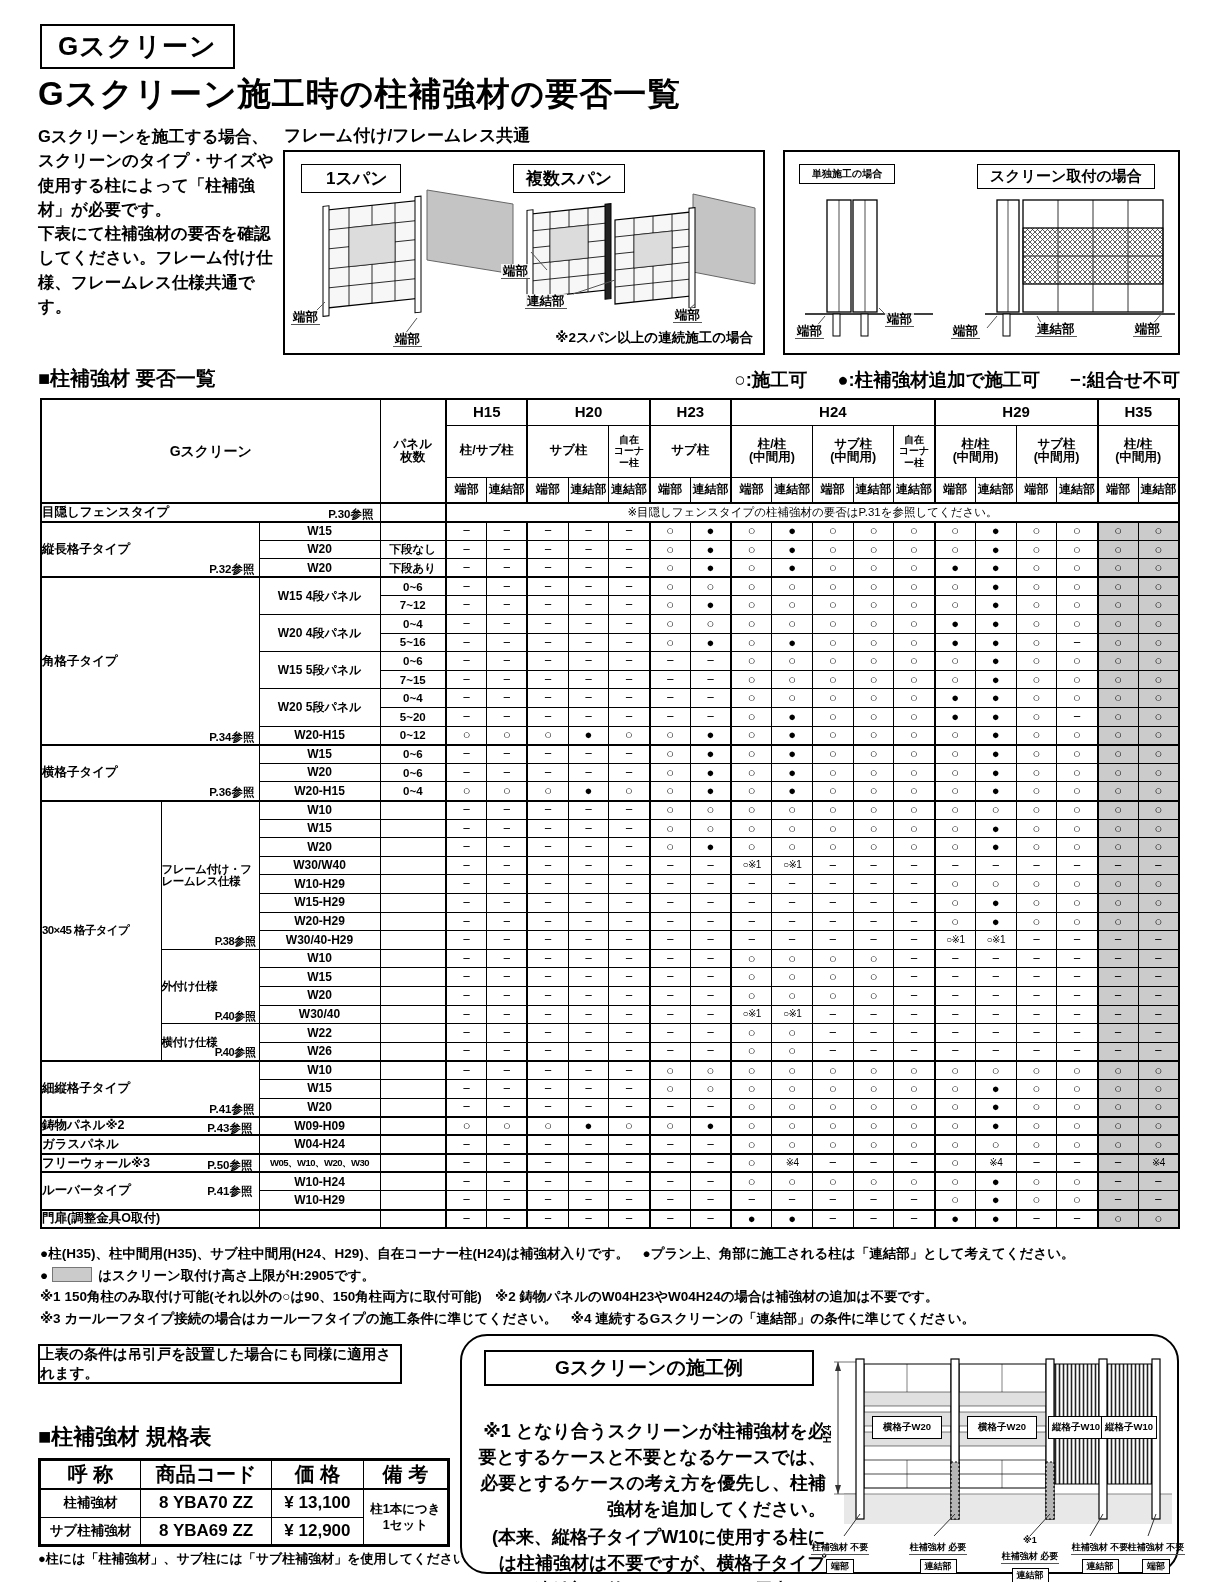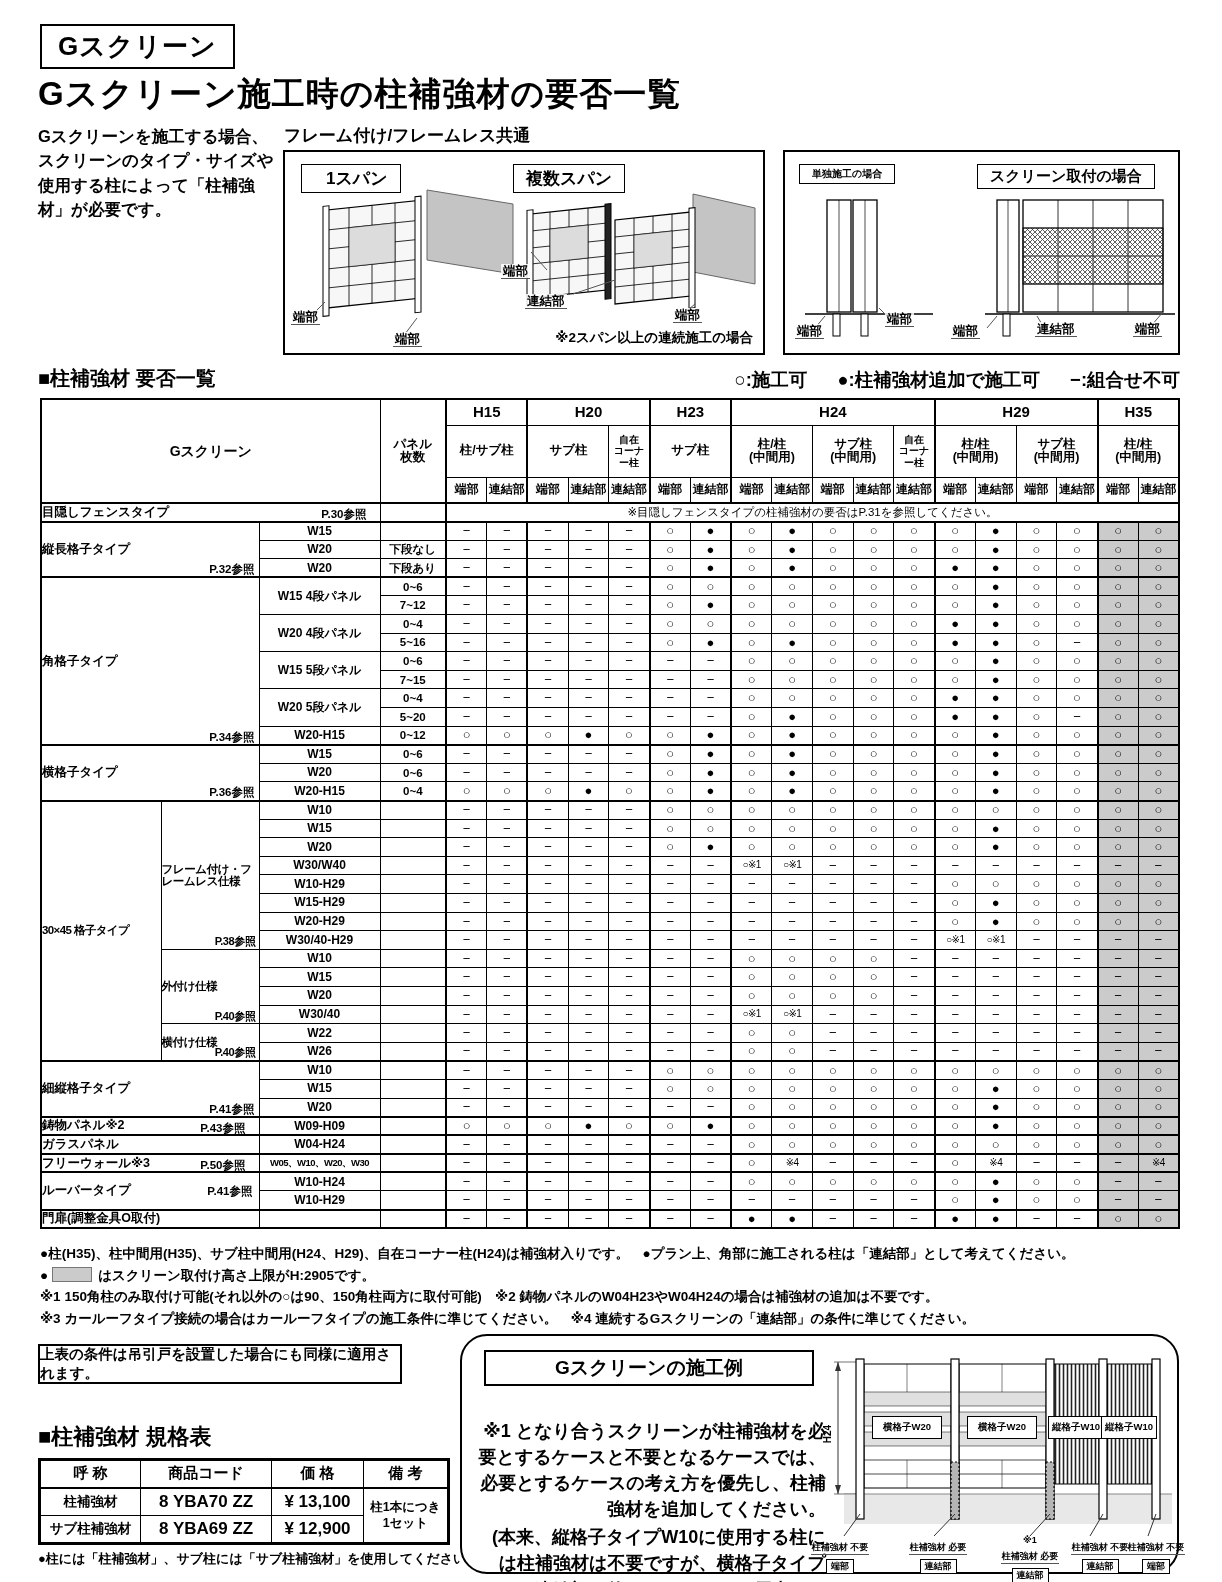--- a/index.html
+++ b/index.html
@@ -47,35 +47,35 @@
   td.panel{font-size:11.5px;font-weight:bold;text-align:center;vertical-align:middle;}
   td.note{font-size:11.5px;font-weight:normal;text-align:center;}
   td.glab{position:relative;font-size:12.5px;font-weight:bold;text-align:left;vertical-align:middle;padding:1px 4px;}
   td.glab .gl-name{line-height:1.2;}
   td.glab .gl-ref{position:absolute;right:4px;bottom:1px;font-size:11.5px;}
   td.gsub{font-size:11.5px;letter-spacing:-0.6px;}
   td.slab{position:relative;font-size:11.5px;font-weight:bold;text-align:left;vertical-align:middle;
           padding:1px 3px;line-height:1.25;letter-spacing:-0.4px;}
   td.slab .gl-ref{position:absolute;right:3px;bottom:1px;font-size:11px;}
   td.ginline{vertical-align:middle;}
-  td.ginline .gl-ref{position:absolute;right:13px;top:50%;transform:translateY(-50%);font-size:11.5px;}
+  td.ginline .gl-ref{position:absolute;right:6px;top:50%;transform:translateY(-50%);font-size:11.5px;}
   td.gmid{vertical-align:middle;}
   td.gmid .gl-ref2{position:absolute;right:6px;top:50%;transform:translateY(-50%);font-size:11.5px;}
 
   .footnotes{position:absolute;left:40px;top:1243px;width:1142px;font-size:13.5px;font-weight:bold;line-height:1.6;}
   .fn-line{white-space:nowrap;}
   .swatch{display:inline-block;width:40px;height:15px;background:#cbcbcb;border:1px solid #777;
           vertical-align:-2px;margin:0 6px 0 4px;}
 
   .notice-box{position:absolute;left:38px;top:1344px;width:364px;height:40px;border:2px solid #000;
               display:flex;align-items:center;justify-content:center;font-size:14.5px;font-weight:bold;}
   .spec-title{position:absolute;left:38px;top:1422px;font-size:22px;font-weight:bold;}
   table.spec{position:absolute;left:38px;top:1458px;width:412px;border-collapse:collapse;border:3px solid #000;}
   table.spec td{border:1px solid #000;text-align:center;padding:0;}
-  table.spec tr.sh-row td{height:28px;font-size:15px;font-weight:bold;border-bottom:2.5px solid #000;}
+  table.spec tr.sh-row td{height:28px;font-size:20px;font-weight:bold;border-bottom:2.5px solid #000;}
   table.spec tbody tr{height:28px;}
   td.spname{font-size:13.5px;font-weight:bold;}
   td.spcode,td.spprice{font-size:17px;font-weight:bold;}
   td.spremark{font-size:12.5px;font-weight:bold;line-height:1.3;}
   .spec-note{position:absolute;left:38px;top:1550px;font-size:13px;font-weight:bold;}
 
   #example{left:460px;top:1334px;width:719px;height:240px;border-radius:27px;}
   .ex-title{position:absolute;left:22px;top:14px;width:330px;border:2px solid #000;text-align:center;
             font-size:19px;font-weight:bold;line-height:1.35;padding:3px 0;}
   .ex-text{position:absolute;left:16px;top:82px;width:348px;font-size:18px;font-weight:bold;line-height:1.45;text-align:right;}
@@ -90,20 +90,21 @@
 </style>
 </head>
 <body>
 
 <div id="page">
 
   <div class="badge">Gスクリーン</div>
   <div class="main-title">Gスクリーン施工時の柱補強材の要否一覧</div>
   <div class="intro">
     <p>Gスクリーンを施工する場合、スクリーンのタイプ・サイズや使用する柱によって「柱補強材」が必要です。</p>
+    <p>下表にて柱補強材の要否を確認してください。フレーム付け仕様、フレームレス仕様共通です。</p>
   </div>
   <div class="common-label">フレーム付け/フレームレス共通</div>
 
   <div class="diag-box" id="box1">
     <div class="diag-title" style="left:16px;top:12px;padding-left:24px;">1スパン</div>
     <div class="diag-title" style="left:228px;top:12px;">複数スパン</div>
     <svg width="478" height="201" viewBox="0 0 478 201">
 
       <polygon points="142,38 228,52 228,122 142,108" fill="#c4c4c4" stroke="#666" stroke-width="1"></polygon>
 

